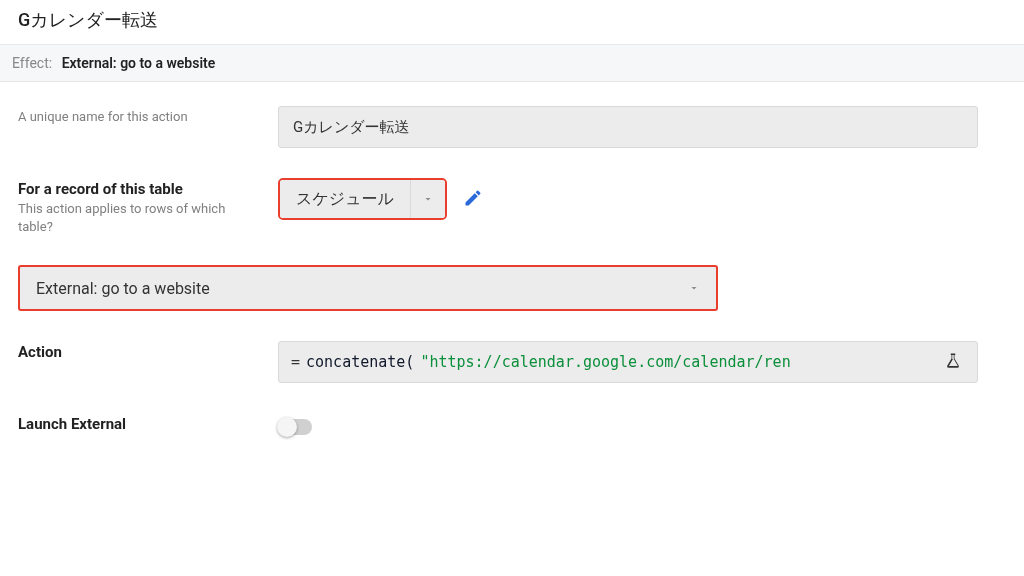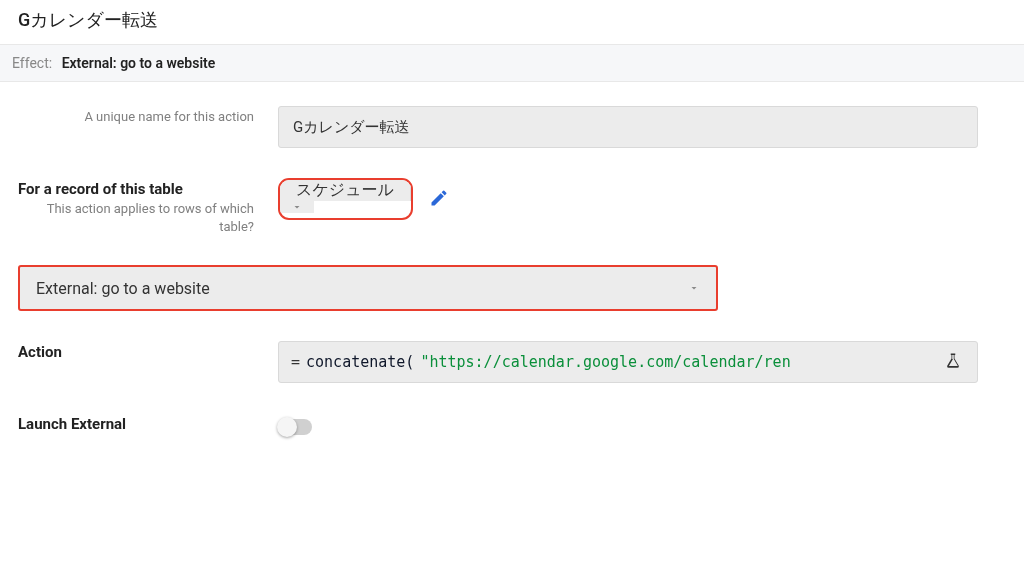--- a/index.html
+++ b/index.html
@@ -47,21 +47,20 @@
     .field-label {
       font-size: 15px;
       font-weight: 700;
       color: #222;
       margin-bottom: 2px;
     }
     .field-desc {
       font-size: 13px;
       color: #808080;
       line-height: 1.35;
-      text-align: right;
     }
     .control-col {
       flex: 1 1 auto;
       display: flex;
       align-items: center;
       gap: 12px;
     }
 
     .text-input {
       width: 100%;
@@ -75,23 +74,22 @@
       align-items: center;
       font-size: 15px;
       color: #333;
     }
 
     .table-select-wrap {
       display: inline-flex;
       align-items: stretch;
       height: 42px;
       border: 2px solid #e93e2e;
-      border-radius: 11px;
+      border-radius: 5px;
       overflow: hidden;
-      flex-direction: column;
     }
     .table-select-main {
       background: #ececec;
       display: flex;
       align-items: center;
       padding: 0 16px;
       font-size: 16px;
       color: #333;
       border-right: 1px solid #d9d9d9;
     }

